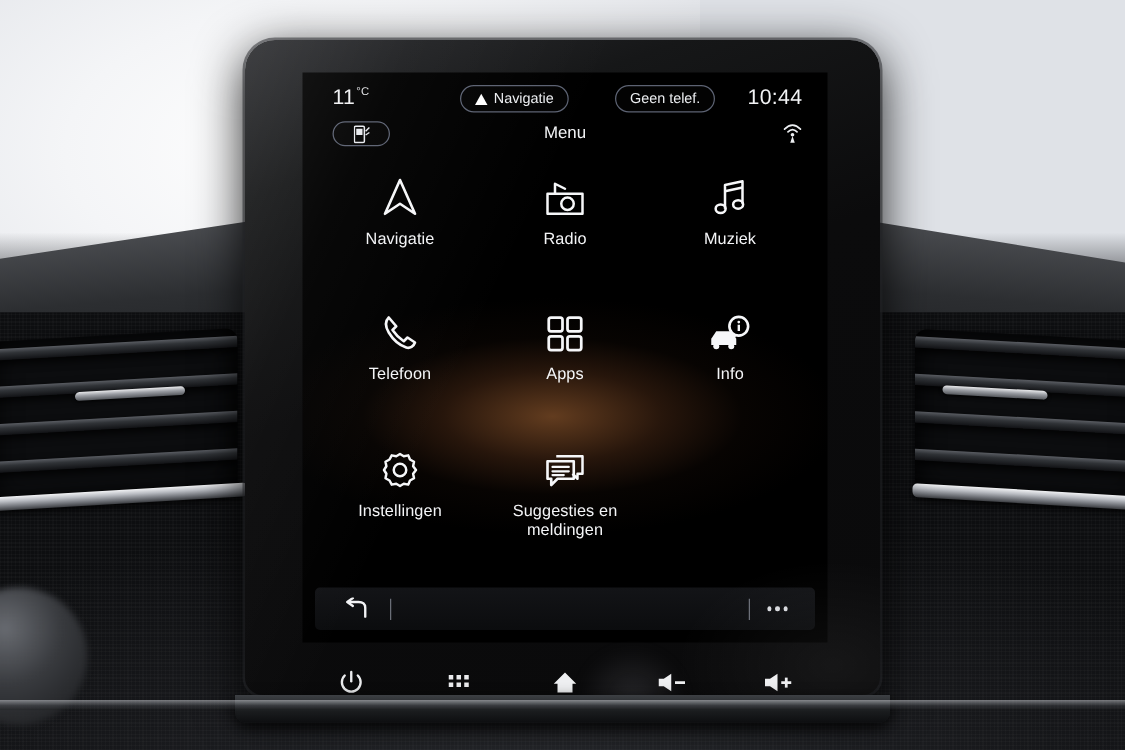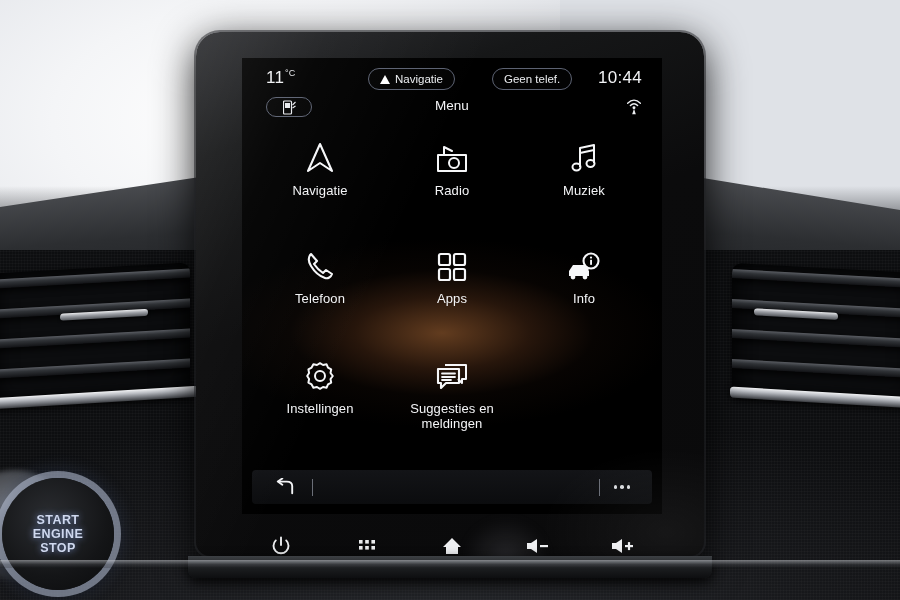--- a/index.html
+++ b/index.html
@@ -206,27 +206,20 @@
   <div class="vent vent-right">
     <div class="slat" style="top:6px"></div>
     <div class="slat" style="top:36px"></div>
     <div class="slat" style="top:66px"></div>
     <div class="slat" style="top:96px"></div>
     <div class="vent-handle" style="left:22px;top:44px;width:84px"></div>
   </div>
   <div class="chrome-strip chrome-right"></div>
 
   <div class="gearshift"></div>
-  <div class="startstop">
-    <div class="startstop-text">
-      <div>START</div>
-      <div>ENGINE</div>
-      <div>STOP</div>
-    </div>
-  </div>
 
   <div class="unit">
 
     <div class="screen">
       <div class="screen-glow"></div>
 
       <div class="statusbar">
         <div class="temp"><span>11</span><sup>°C</sup></div>
 
         <div class="pill pill-nav">

